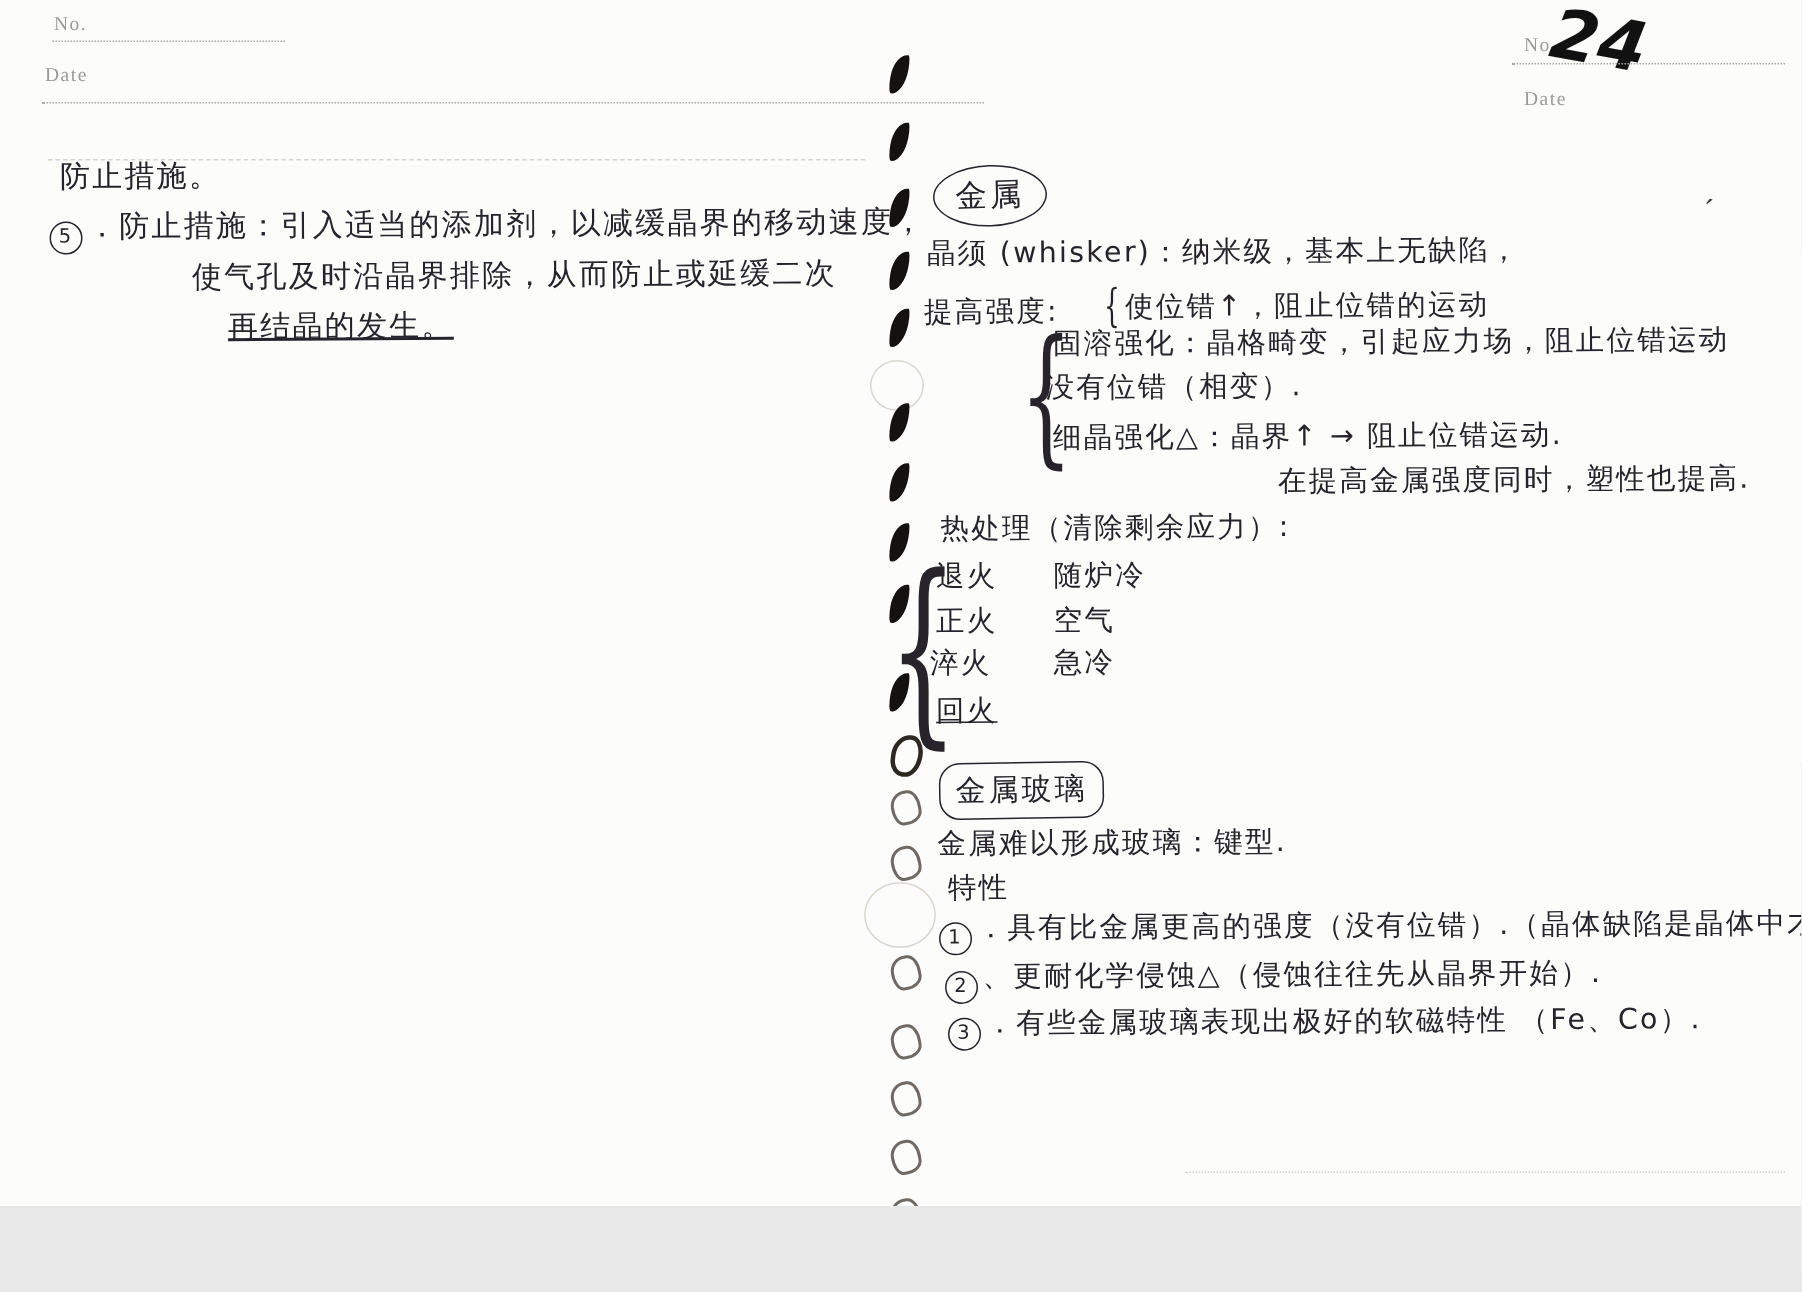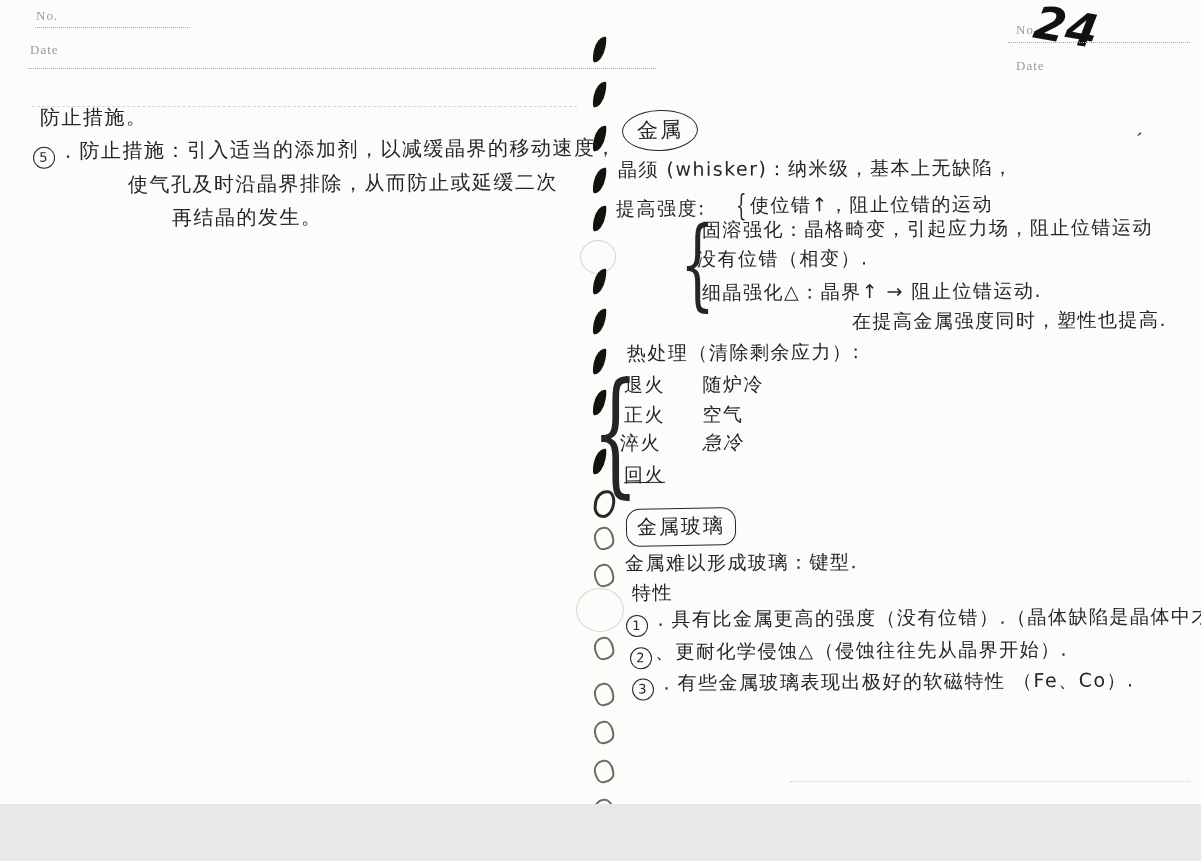--- a/index.html
+++ b/index.html
@@ -48,21 +48,21 @@
   <span class="print-label" style="left:30px;top:42px;">Date</span>
   <div class="dotline" style="left:28px;top:68px;width:628px;"></div>
   <div class="dashline" style="left:32px;top:106px;width:545px;opacity:.55;"></div>
 
   <div class="hw" style="left:40px;top:106px;">防止措施。</div>
 
   <div class="hw" style="left:33px;top:138px;">
     <span class="circle-num">5</span><span>．防止措施：引入适当的添加剂，以减缓晶界的移动速度，</span>
   </div>
   <div class="hw" style="left:128px;top:172px;">使气孔及时沿晶界排除，从而防止或延缓二次</div>
-  <div class="hw" style="left:172px;top:206px;">再结晶的发生。</div>
+  <div class="hw" style="left:152px;top:206px;text-decoration:underline;">再结晶的发生。</div>
 
   <div class="dashline" style="left:22px;top:821px;width:566px;opacity:.7;"></div>
   <div class="speck" style="left:308px;top:841px;width:3px;height:9px;"></div>
 
   <div>
     <div class="hole solid" style="top:36px;"></div>
     <div class="hole solid" style="top:81px;"></div>
     <div class="hole solid" style="top:125px;"></div>
     <div class="hole solid" style="top:167px;"></div>
     <div class="hole solid" style="top:205px;"></div>
@@ -109,21 +109,21 @@
   <div class="hw small" style="left:624px;top:374px;">
     <span>退火</span>
     <span style="margin-left:30px;">随炉冷</span>
   </div>
   <div class="hw small" style="left:624px;top:404px;">
     <span>正火</span>
     <span style="margin-left:30px;">空气</span>
   </div>
   <div class="hw small" style="left:620px;top:432px;">
     <span>淬火</span>
-    <span style="margin-left:34px;font-style:italic;">急冷</span>
+    <span style="margin-left:34px;">急冷</span>
   </div>
   <div class="hw small" style="left:624px;top:464px;text-decoration:underline;">
     <span>回火</span>
   </div>
 
   <div class="circle-title roundbox" style="left:626px;top:508px;font-size:20px;padding:4px 10px 5px 10px;">金属玻璃</div>
 
   <div class="hw small" style="left:625px;top:552px;">金属难以形成玻璃：键型.</div>
   <div class="hw small" style="left:632px;top:582px;">特性</div>
 

